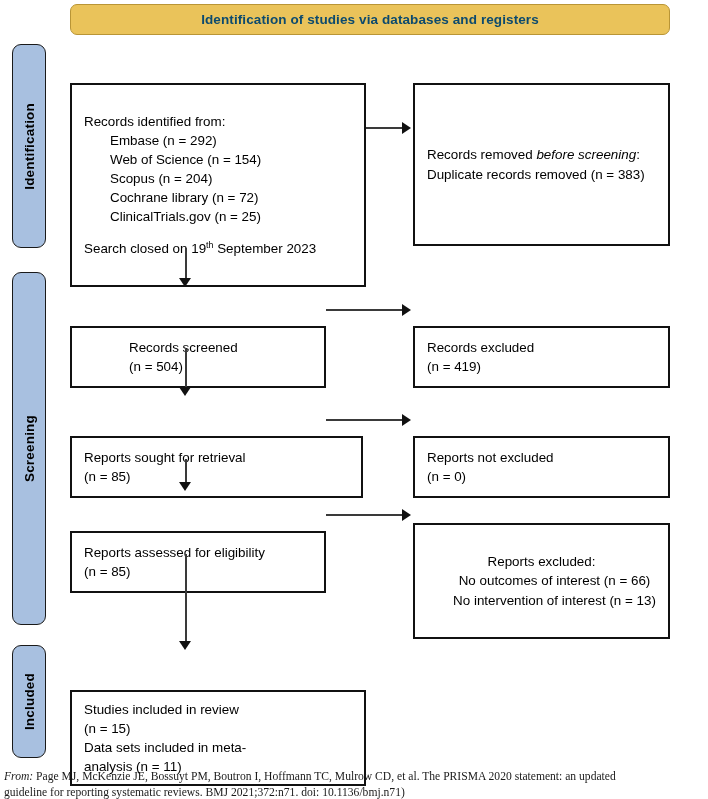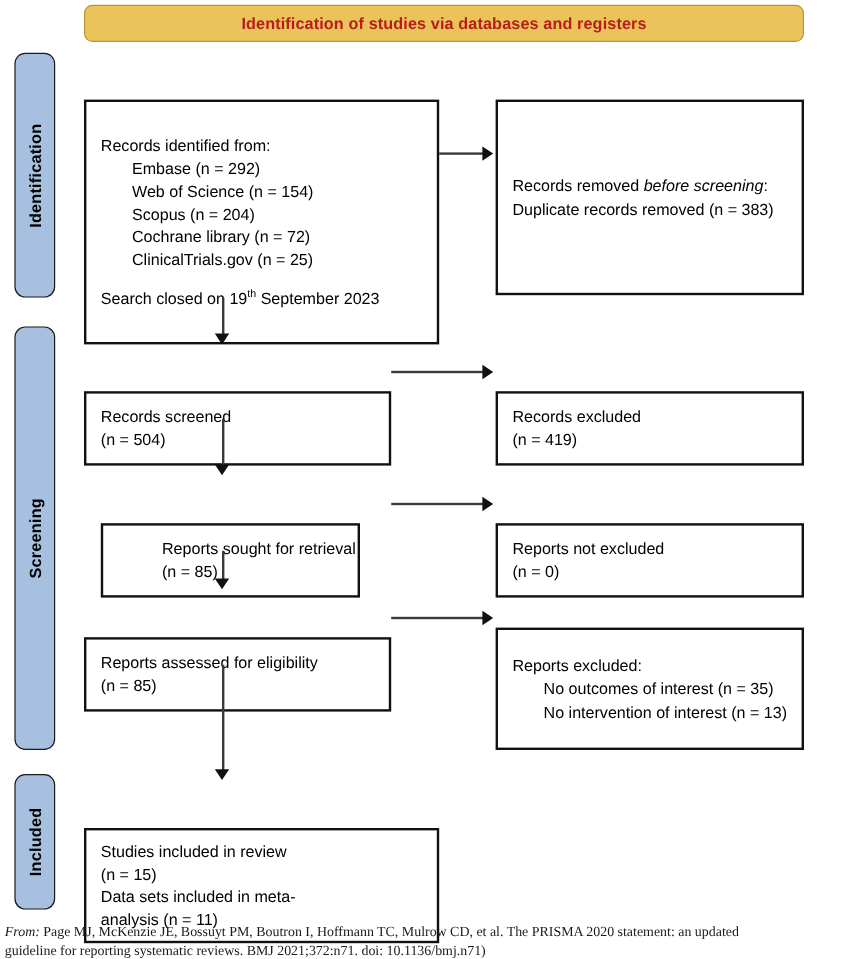--- a/index.html
+++ b/index.html
@@ -32,21 +32,21 @@
     border-radius: 7px;
     display: flex;
     align-items: center;
     justify-content: center;
     box-sizing: border-box;
   }
   .banner-text {
     font-size: 13.5px;
     font-weight: bold;
     letter-spacing: 0.1px;
-    color: #b91c1c;
+    color: #0c4a6e;
     text-align: center;
   }
 
   
   .stage {
     position: absolute;
     background: #A8C0E0;
     border: 1.6px solid #1a1a1a;
     border-radius: 9px;
     box-sizing: border-box;
@@ -85,26 +85,26 @@
     color: #000;
   }
   .line { white-space: pre; }
   .indent { padding-left: 26px; }
   .ital { font-style: italic; }
   sup { font-size: 0.66em; vertical-align: super; line-height: 0; }
   .spacer { height: 13px; }
 
   #box-identified    { left: 70px;  top: 44px;  width: 296px; height: 204px; }
   #box-removed       { left: 413px; top: 44px;  width: 257px; height: 163px; }
-  #box-screened      { left: 70px;  top: 287px; width: 256px; height: 62px;  }
+  #box-screened      { left: 70px;  top: 287px; width: 256px; height: 62px; padding-left: 45px;  }
   #box-excluded      { left: 413px; top: 287px; width: 257px; height: 62px;  }
-  #box-sought        { left: 84px;  top: 397px; width: 216px; height: 62px; padding-left: 37px;  }
+  #box-sought        { left: 70px;  top: 397px; width: 293px; height: 62px;  }
   #box-notretrieved  { left: 413px; top: 397px; width: 257px; height: 62px;  }
   #box-assessed      { left: 70px;  top: 492px; width: 256px; height: 62px;  }
-  #box-repexcluded   { left: 413px; top: 484px; width: 257px; height: 102px;  }
+  #box-repexcluded   { left: 413px; top: 484px; width: 257px; height: 116px; text-align: center;  }
   #box-included      { left: 70px;  top: 651px; width: 296px; height: 96px;  }
 
   
   .vline {
     position: absolute;
     width: 1.7px;
     background: #3a3a3a;
   }
   .hline {
     position: absolute;
@@ -231,21 +231,21 @@
   <div class="box" id="box-assessed">
     <div class="box-inner">
       <div class="line">Reports assessed for eligibility</div>
       <div class="line">(n = 85)</div>
     </div>
   </div>
 
   <div class="box" id="box-repexcluded">
     <div class="box-inner">
       <div class="line">Reports excluded:</div>
-      <div class="line indent">No outcomes of interest (n = 35)</div>
+      <div class="line indent">No outcomes of interest (n = 66)</div>
       <div class="line indent">No intervention of interest (n = 13)</div>
     </div>
   </div>
 
   <div class="box" id="box-included">
     <div class="box-inner">
       <div class="line">Studies included in review</div>
       <div class="line">(n = 15)</div>
       <div class="line">Data sets included in meta-</div>
       <div class="line">analysis (n = 11)</div>

